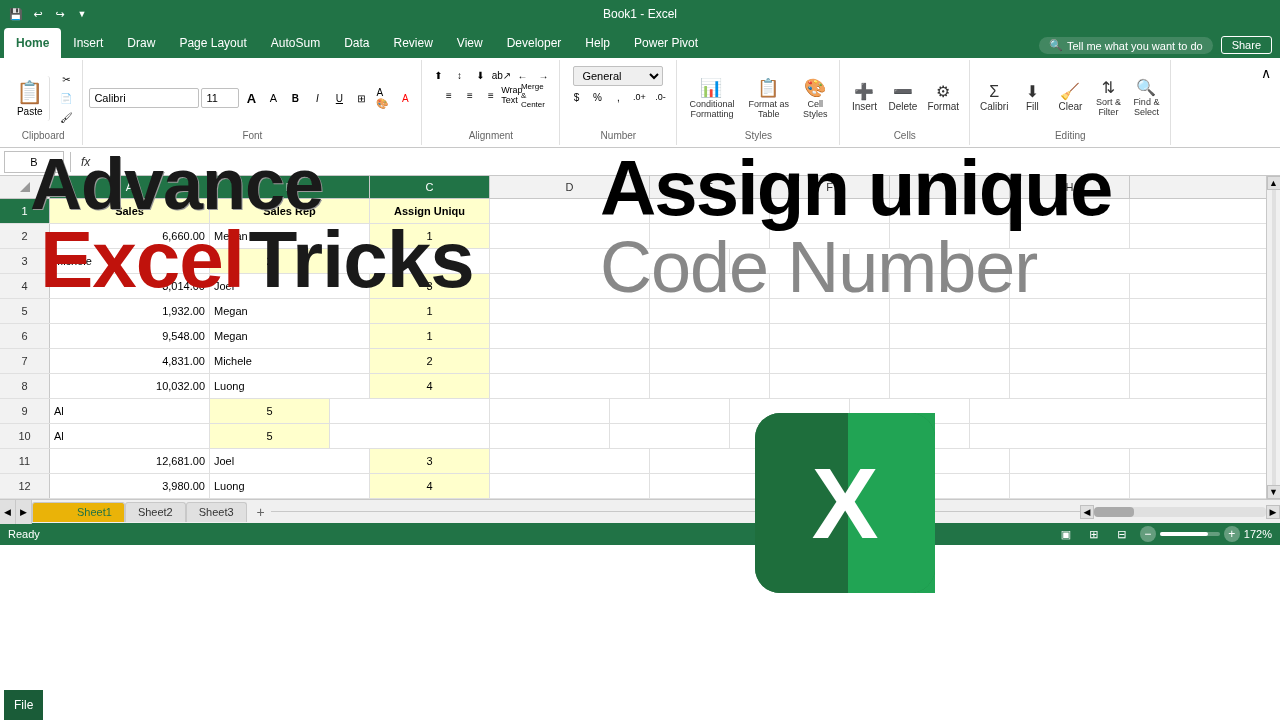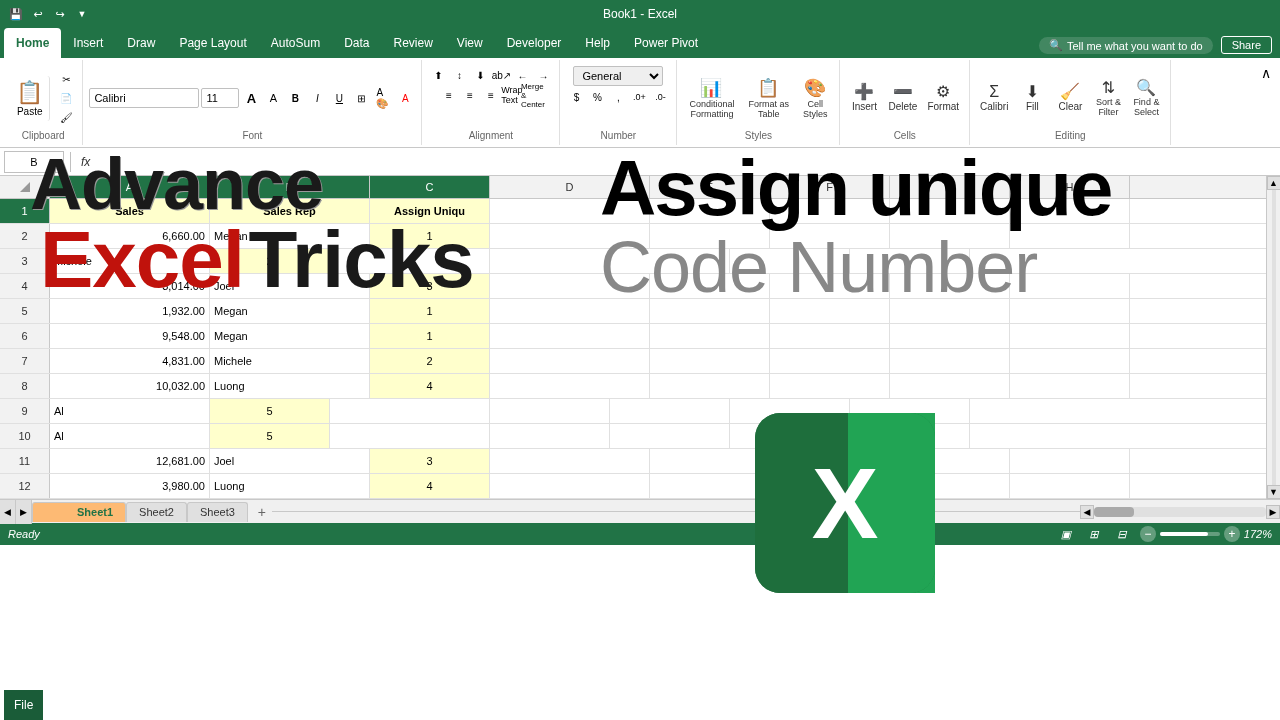--- a/index.html
+++ b/index.html
@@ -193,33 +193,33 @@
 
     
     #right-scroll {
       width: 14px; background: #f0f0f0; border-left: 1px solid #c8c8c8;
       display: flex; flex-direction: column; align-items: center;
     }
 
     
     #status-bar {
       height: 22px; background: #217346; display: flex; align-items: center;
-      justify-content: space-between; padding: 0 8px; color: #fff; font-size: 11px; font-style: italic;
+      justify-content: space-between; padding: 0 8px; color: #fff; font-size: 11px;
     }
     #status-left { display: flex; align-items: center; gap: 16px; }
     #status-right { display: flex; align-items: center; gap: 8px; }
     .zoom-control { display: flex; align-items: center; gap: 4px; }
     .zoom-btn { width: 16px; height: 16px; background: rgba(255,255,255,0.3); border-radius: 50%; display: flex; align-items: center; justify-content: center; font-size: 12px; cursor: pointer; }
     .view-btn { width: 20px; height: 20px; display: flex; align-items: center; justify-content: center; cursor: pointer; }
     .sheet-tab {
       padding: 2px 12px; font-size: 11px; color: #333; cursor: pointer;
       border: 1px solid #c8c8c8; border-bottom: none; border-radius: 3px 3px 0 0;
       background: #e0e0e0; height: 20px; display: flex; align-items: center;
     }
-    .sheet-tab.active { background: #fdba74; color: #217346; font-weight: 700; padding-left: 44px; }
+    .sheet-tab.active { background: #eab308; color: #217346; font-weight: 400; padding-left: 44px; }
     .sheet-tab-add {
       width: 20px; height: 20px; display: flex; align-items: center; justify-content: center;
       cursor: pointer; font-size: 14px; color: #666; margin-left: 4px;
     }
 
     
     .num-btns { display: flex; align-items: center; gap: 1px; }
 
     
     .scroll-arrow {

